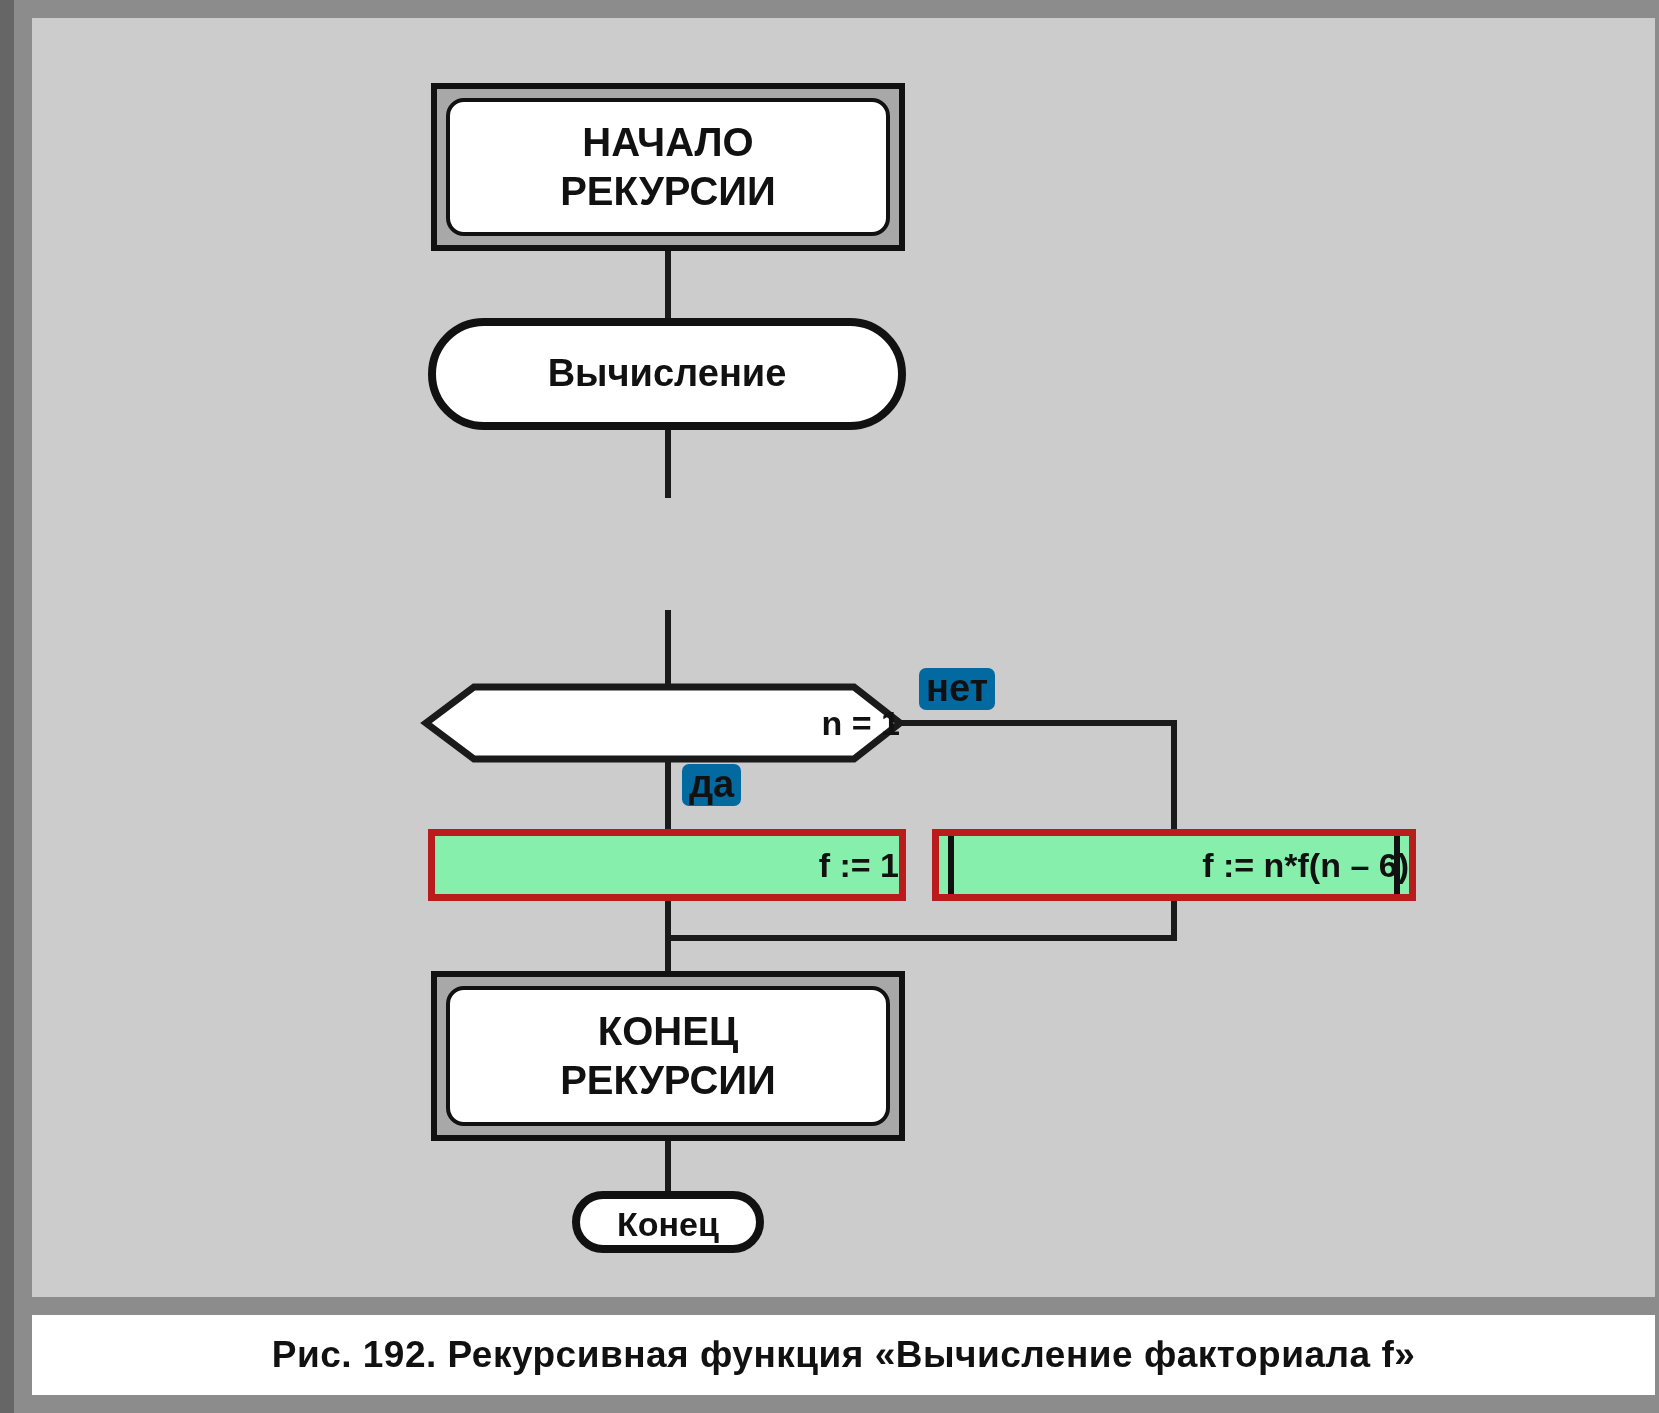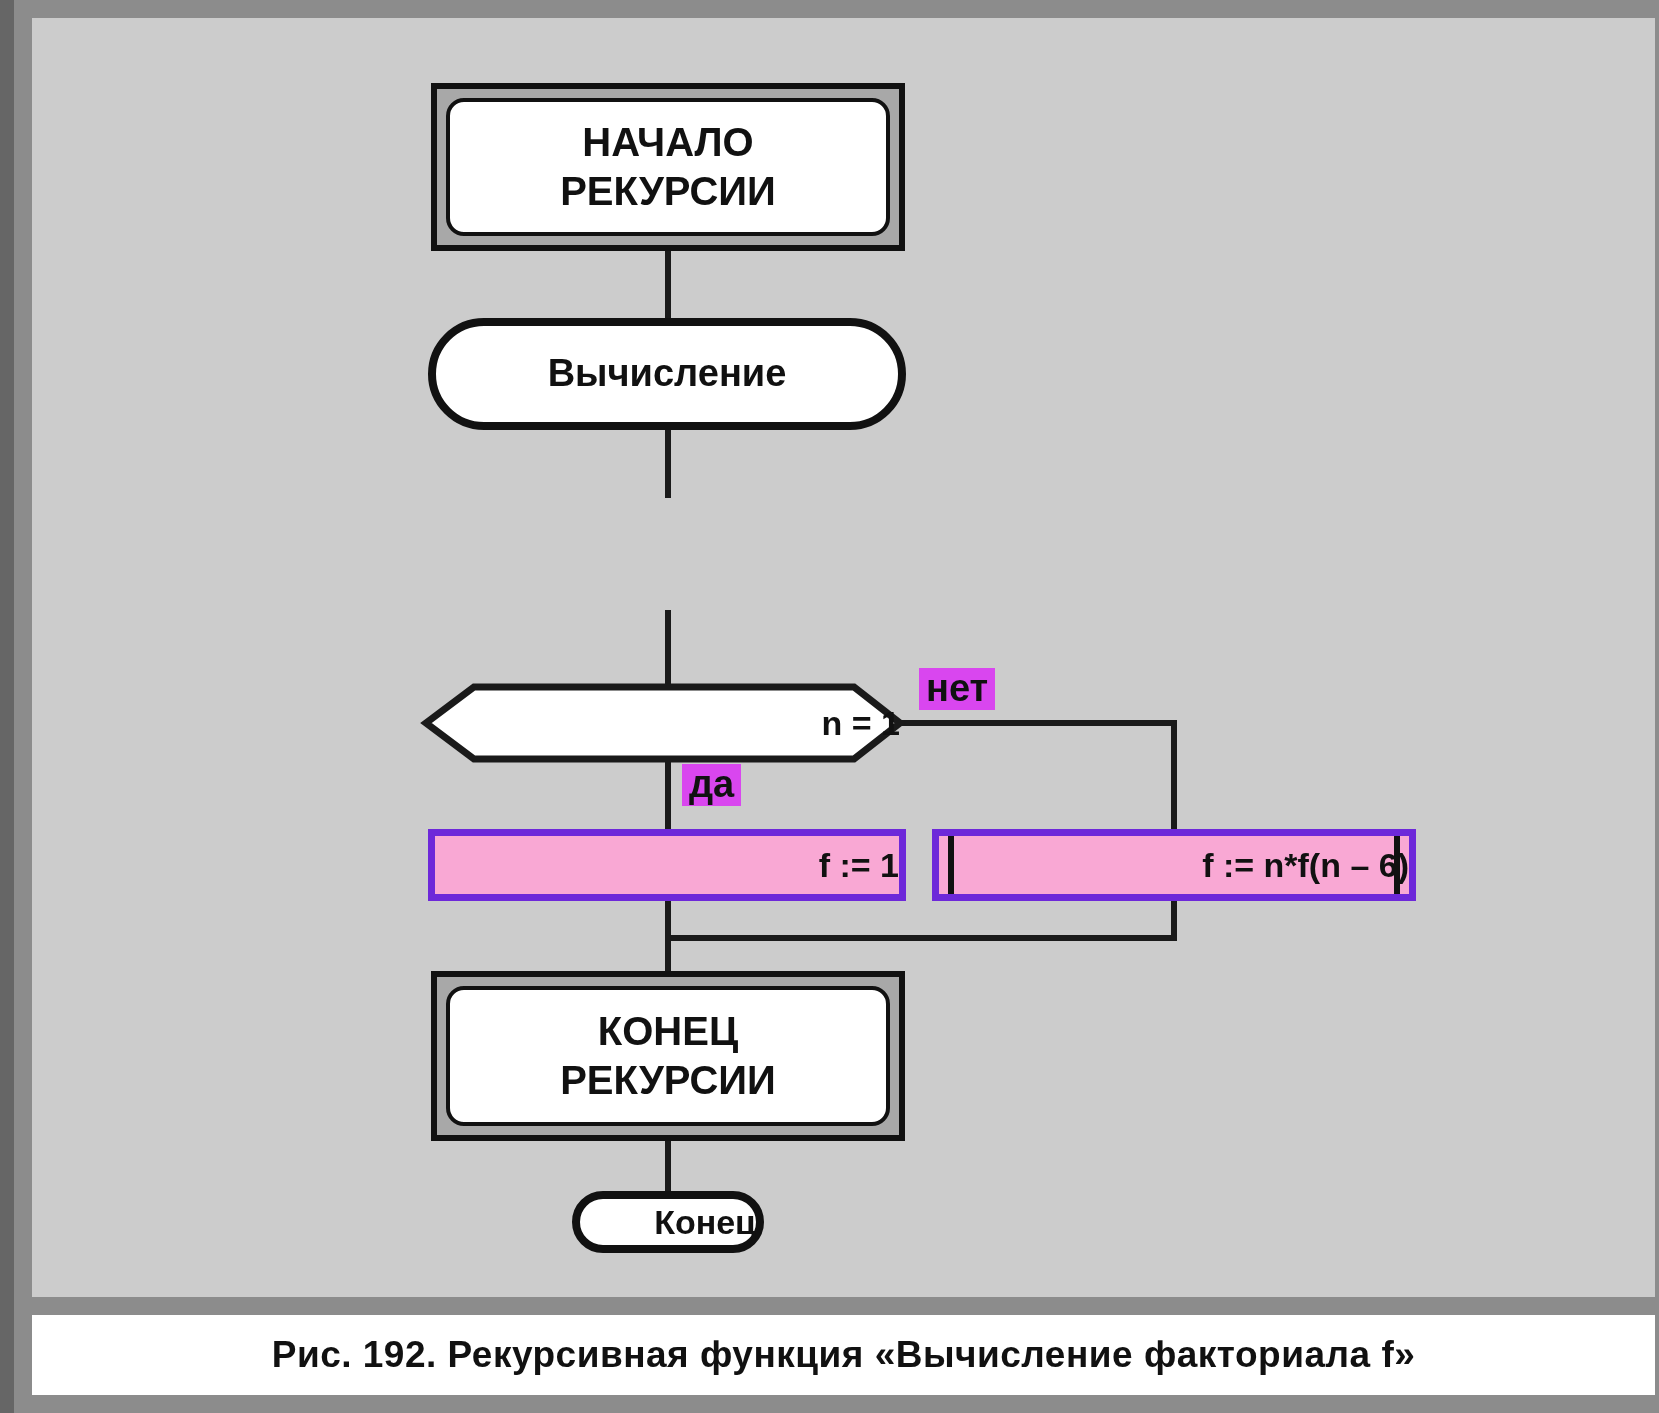--- a/index.html
+++ b/index.html
@@ -53,53 +53,54 @@
     align-items: center; justify-content: center;
     text-align: center;
     font-weight: bold;
     line-height: 1.22;
   }
 
   .stadium {
     border: 8px solid #111;
     border-radius: 60px;
     background: #ffffff;
-    flex-direction: row;
+    flex-direction: column;
     text-align: center;
     font-weight: bold;
     line-height: 1.25;
   }
 
   .rect {
-    border: 7px solid #6d28d9;
-    background: #f9a8d4;
+    border: 7px solid #b91c1c;
+    background: #86efac;
     font-weight: bold;
   }
 
   .predef { position: relative; }
   .predef .bar {
     position: absolute; top: 0; bottom: 0;
     width: 6px; background: #111;
   }
   .predef .bar.left  { left: 9px; }
   .predef .bar.right { right: 9px; }
 
   .hex-label {
     position: absolute;
     display: flex; align-items: center; justify-content: center;
     font-weight: bold;
   }
 
   .edge-label {
     position: absolute;
-    background: #d946ef;
+    background: #0369a1;
     font-weight: bold;
     font-size: 38px;
     line-height: 1.05;
     padding: 1px 7px;
+    border-radius: 7px;
   }
 
   .fs40 { font-size: 40px; }
   .fs38 { font-size: 38px; }
   .fs34 { font-size: 34px; justify-content: flex-end; }
 </style>
 </head>
 <body>
 
 <div class="stage">

